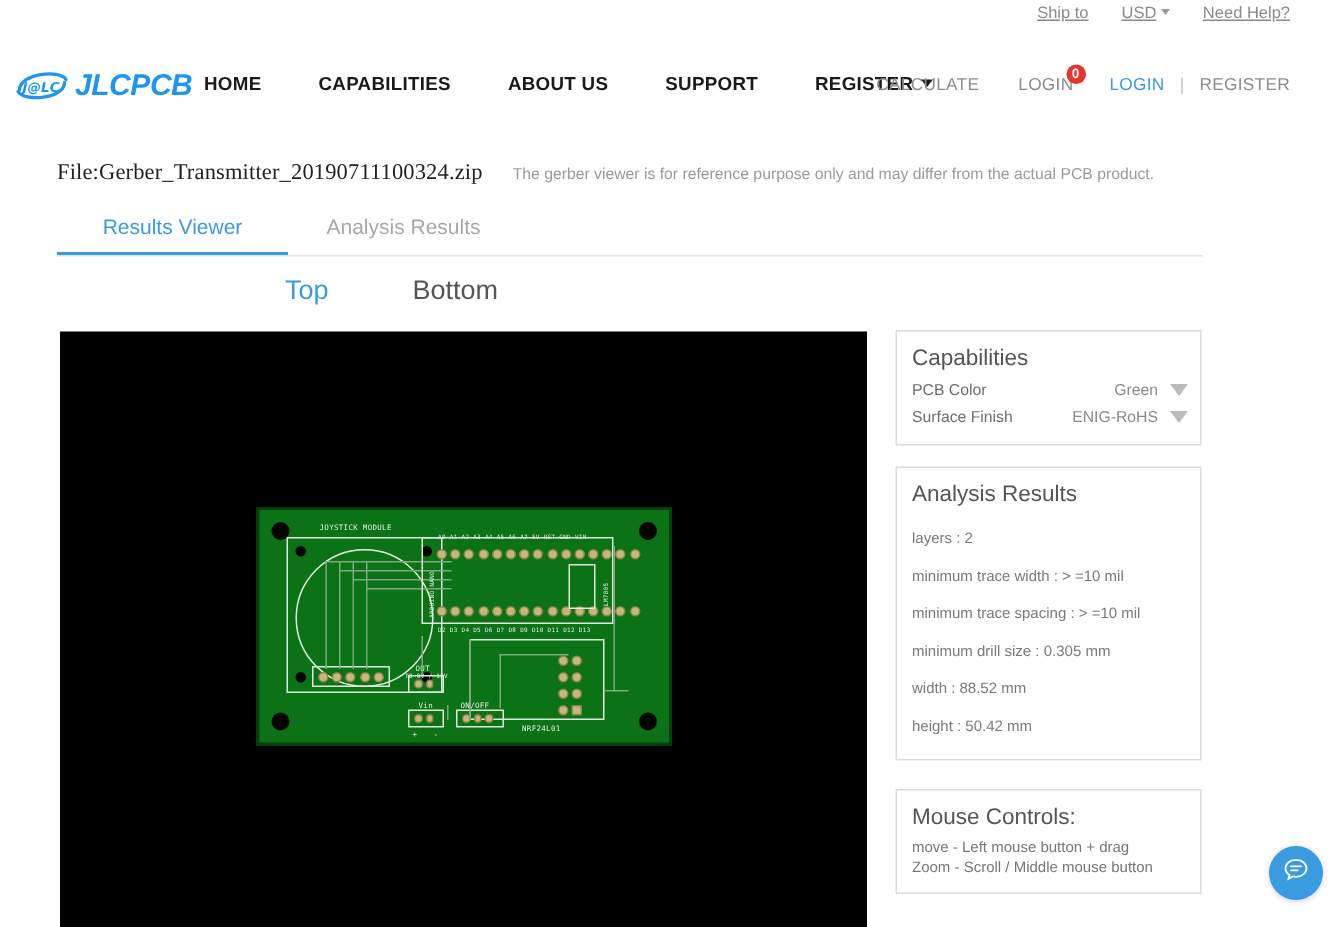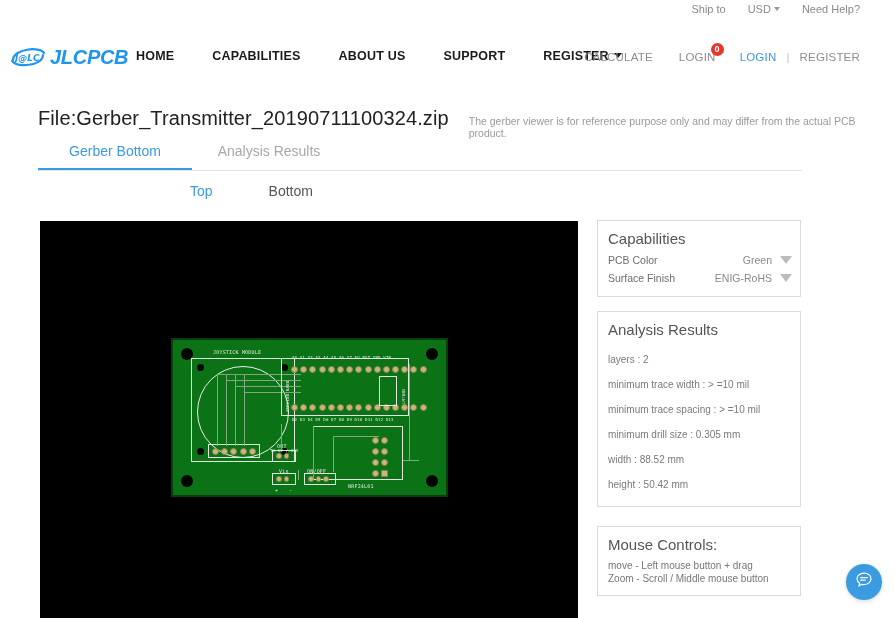--- a/index.html
+++ b/index.html
@@ -11,21 +11,21 @@
     font-family: "Liberation Sans", sans-serif;
     overflow: hidden;
   }
   .page { position: relative; width: 894px; height: 618px; background:#fff; }
 
   
   .utilbar {
     position: absolute; top: 0; left: 0; width: 894px; height: 18px;
     display: flex; align-items: center; justify-content: flex-end;
     padding-right: 34px;
-    font-size: 11px; color: #8a8a8a;
+    font-size: 11px; color: #8a8a8a; text-decoration: underline;
   }
   .utilbar .u-item { margin-left: 22px; white-space: nowrap; cursor: pointer; }
   .caret-dn {
     display: inline-block; margin-left: 3px;
     border-left: 3.5px solid transparent;
     border-right: 3.5px solid transparent;
     border-top: 4px solid #9a9a9a;
     vertical-align: 2px;
   }
 
@@ -69,39 +69,39 @@
     background: #e8352c; color: #fff;
     font-size: 9px; line-height: 13px; text-align: center;
     font-weight: bold;
   }
 
   
   .filerow {
     position: absolute; left: 38px; top: 107px;
     display: flex; align-items: baseline;
   }
-  .filename { font-size: 20px; color: #222; letter-spacing: .1px; }
+  .filename { font-size: 15px; color: #222; letter-spacing: .1px; font-family: Liberation Serif, serif; }
   .filenote { font-size: 10.5px; color: #9a9a9a; margin-left: 20px; }
 
   
   .maintabs {
     position: absolute; left: 38px; top: 140px; width: 764px; height: 31px;
     border-bottom: 1px solid #e4e4e4;
     display: flex; align-items: flex-start;
   }
   .mtab {
     font-size: 14px; color: #a8a8a8; padding: 3px 0 9px 0;
     width: 154px; text-align: center; cursor: pointer;
   }
   .mtab.active { color: #3a9be0; border-bottom: 2.5px solid #3a9be0; }
 
   
   .sidetabs {
     position: absolute; left: 190px; top: 183px;
-    display: flex; align-items: center; font-size: 14px;
+    display: flex; align-items: center; font-size: 18px;
   }
   .stab { cursor: pointer; color: #555; margin-right: 56px; }
   .stab.active { color: #3a9be0; }
 
   
   .canvas {
     position: absolute; left: 40px; top: 221px;
     width: 538px; height: 397px;
     background: #000000;
     overflow: hidden;
@@ -246,21 +246,21 @@
       <span class="nr reg">REGISTER</span>
     </div>
   </div>
 
   <div class="filerow">
     <span class="filename">File:Gerber_Transmitter_20190711100324.zip</span>
     <span class="filenote">The gerber viewer is for reference purpose only and may differ from the actual PCB product.</span>
   </div>
 
   <div class="maintabs">
-    <div class="mtab active">Gerber Bottom</div>
+    <div class="mtab active">Results Viewer</div>
     <div class="mtab">Analysis Results</div>
   </div>
 
   <div class="sidetabs">
     <div class="stab active">Top</div>
     <div class="stab">Bottom</div>
   </div>
 
   <div class="canvas">
     <div class="pcb">

